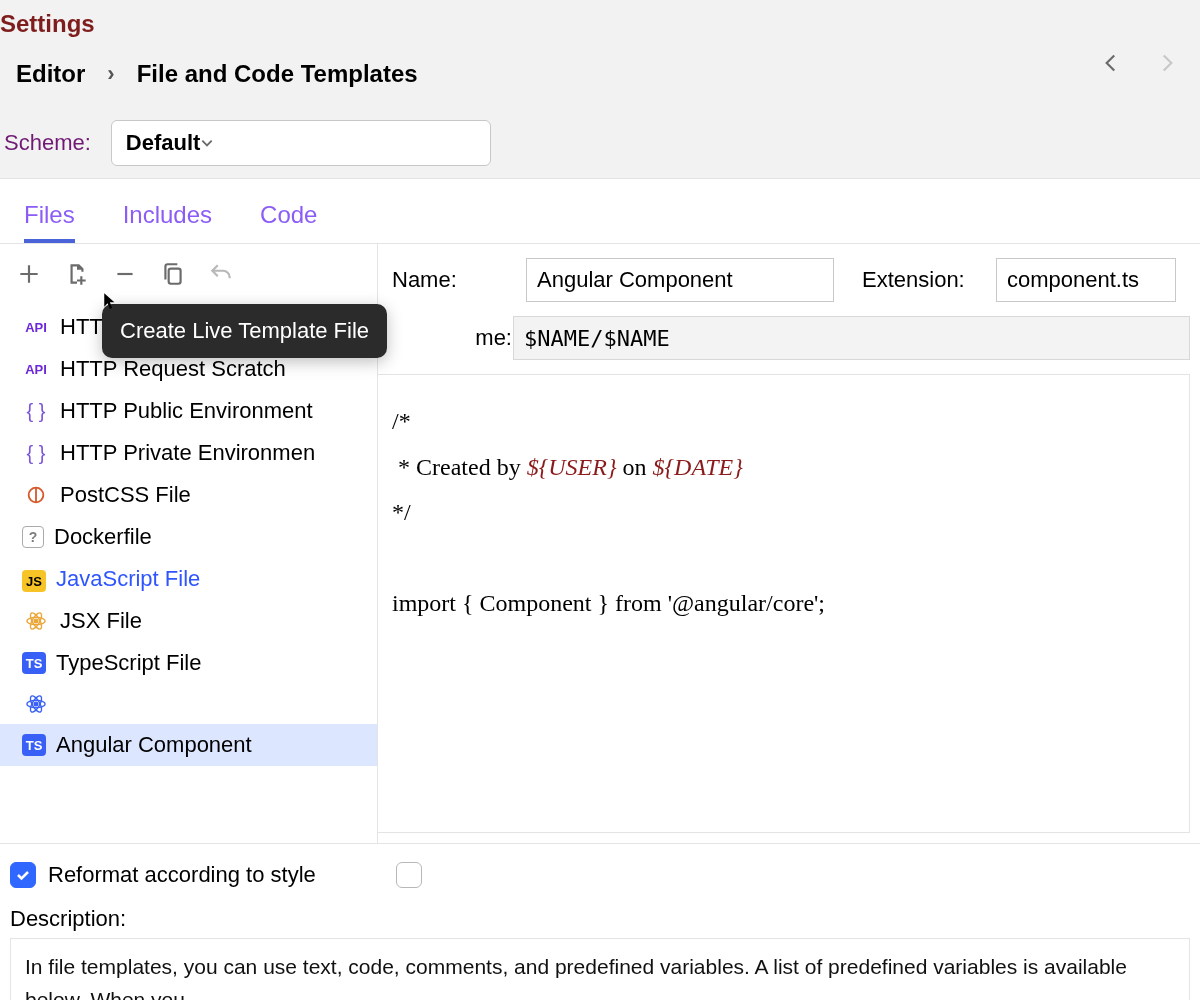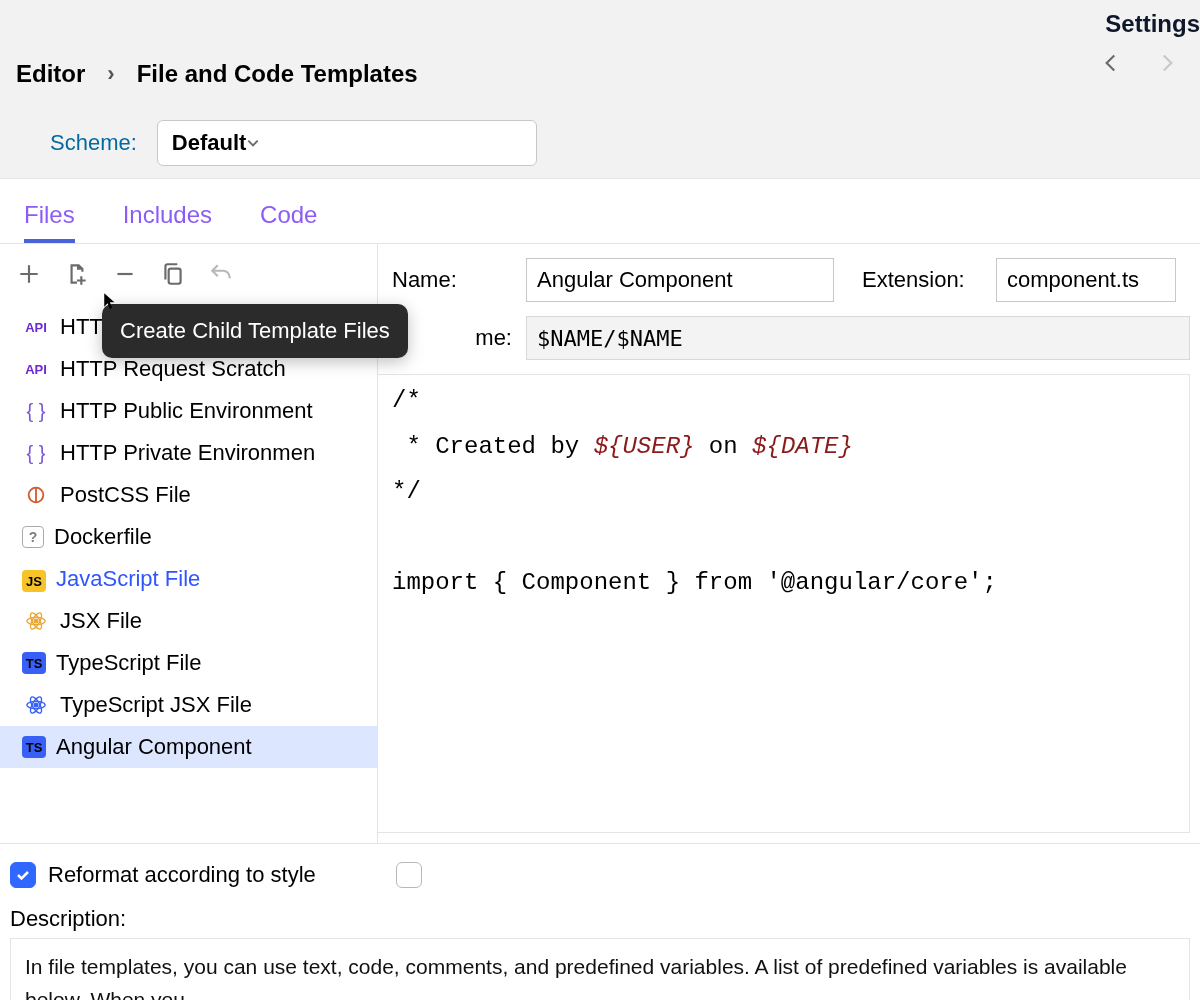--- a/index.html
+++ b/index.html
@@ -9,24 +9,24 @@
     background: #fff;
     color: #000;
     font-size: 15px;
   }
   .window { width: 1200px; height: 1000px; position: relative; }
   .title-area {
     background: #f2f2f2;
     padding: 6px 0 0 0;
   }
   .title {
-    text-align: right;
+    text-align: left;
     font-weight: 700;
     font-size: 24px;
-    color: #0f172a;
+    color: #7f1d1d;
     padding: 4px 0 8px 0;
   }
   .nav-arrows {
     position: absolute;
     top: 50px;
     right: 20px;
     display: flex;
     gap: 30px;
   }
   .nav-arrows svg { width: 26px; height: 26px; }
@@ -43,21 +43,21 @@
   .breadcrumb .crumb2 { font-weight: 800; color: #000; }
   .scheme-row {
     display: flex;
     align-items: center;
     gap: 20px;
     padding: 8px 0 12px 4px;
     background: #f2f2f2;
     border-bottom: 1px solid #e4e4e4;
     font-size: 22px;
   }
-  .scheme-label { font-weight: 400; color: #0369a1; margin-left: 46px; }
+  .scheme-label { font-weight: 400; color: #701a75; }
   .scheme-select {
     display: flex;
     align-items: center;
     justify-content: flex-start;
     width: 380px;
     height: 46px;
     background: #fff;
     border: 1px solid #c8c8c8;
     border-radius: 6px;
     padding: 0 12px 0 14px;
@@ -137,21 +137,21 @@
   }
   .item.blue-text { color: #2f55ff; align-items: flex-end; }
   .item.selected { background: #dde6ff; }
   .ficon { width: 28px; height: 24px; display: flex; align-items: center; justify-content: center; font-size: 13px; font-weight: 700; border-radius: 4px; flex-shrink: 0; }
   .ic-api { color: #6d28d9; }
   .ic-braces { color: #7a56d8; font-size: 20px; font-weight: 400; }
   .ic-postcss { color: #d65a2b; }
   .ic-docker { color: #7d7d7d; border: 1px solid #aaa; border-radius: 4px; width: 22px; height: 22px; font-size: 14px; }
   .ic-js { background: #f7c427; color: #000; width: 24px; height: 22px; }
   .ic-jsx { color: #eaa637; }
-  .ic-ts { background: #3860f6; color: #000000; width: 24px; height: 22px; }
+  .ic-ts { background: #3860f6; color: #ffffff; width: 24px; height: 22px; }
   .ic-tsx { color: #3860f6; }
   .right-pane {
     flex: 1;
     padding: 14px 10px 10px 14px;
     display: flex;
     flex-direction: column;
     position: relative;
   }
   .form-row {
     display: flex;
@@ -165,31 +165,31 @@
   .tinput {
     height: 44px;
     border: 1px solid #c8c8c8;
     padding: 0 10px;
     font-size: 22px;
     font-family: inherit;
     background: #fff;
   }
   .name-input { width: 308px; }
   .ext-input { width: 180px; border: 1px solid #c8c8c8; }
-  .filename-row { display: flex; align-items: center; gap: 14px; font-size: 22px; margin-left: -28px; }
+  .filename-row { display: flex; align-items: center; gap: 1px; font-size: 22px; margin-left: -28px; }
   .filename-row label { min-width: 148px; text-align: right; }
   .filename-input { flex: 1; background: #f3f3f3; border: 1px solid #d8d8d8; font-family: ui-monospace, Menlo, Consolas, monospace; font-size: 22px; }
   .editor {
     flex: 1;
     border: 1px solid #e4e4e4;
     border-left: none;
     margin-top: 14px;
     margin-left: -14px;
-    padding: 3px 14px;
-    font-family: Liberation Mono, monospace;
+    padding: 24px 14px;
+    font-family: Liberation Serif, serif;
     font-size: 24px;
     line-height: 1.9;
     white-space: pre;
     overflow: hidden;
   }
   .editor .tvar { color: #8b1a1a; font-style: italic; }
   .checks {
     display: flex;
     align-items: center;
     padding: 18px 10px 8px 10px;
@@ -293,21 +293,21 @@
           <svg viewBox="0 0 24 24" fill="none" stroke="#b8b8b8" stroke-width="2">
               <path d="M9 14l-5-5 5-5"></path>
               <path d="M4 9h10a6 6 0 016 6v1"></path>
             </svg>
         </div>
       </div>
 
       <svg class="cursor" viewBox="0 0 16 16">
           <path fill="#000" d="M2 1l0 12 3-3 2 5 2-1-2-5 4 0z"></path>
         </svg>
-      <div class="tooltip">Create Child Template Files</div>
+      <div class="tooltip">Create Live Template File</div>
 
       <div class="list">
         <div class="item">
           <span class="ficon ic-api">API</span>
           <span>HTT</span>
         </div>
         <div class="item">
           <span class="ficon ic-api">API</span>
           <span>HTTP Request Scratch</span>
         </div>
@@ -353,21 +353,20 @@
         </div>
         <div class="item">
           <span class="ficon ic-tsx">
             <svg width="22" height="22" viewBox="0 0 24 24" fill="none" stroke="#3860f6" stroke-width="1.5">
                 <circle cx="12" cy="12" r="2" fill="#3860f6"></circle>
                 <ellipse cx="12" cy="12" rx="10" ry="4"></ellipse>
                 <ellipse cx="12" cy="12" rx="10" ry="4" transform="rotate(60 12 12)"></ellipse>
                 <ellipse cx="12" cy="12" rx="10" ry="4" transform="rotate(-60 12 12)"></ellipse>
               </svg>
           </span>
-          <span>TypeScript JSX File</span>
         </div>
         <div class="item selected">
           <span class="ficon ic-ts">TS</span>
           <span>Angular Component</span>
         </div>
       </div>
     </div>
 
     <div class="right-pane">
       <div class="form-row">

